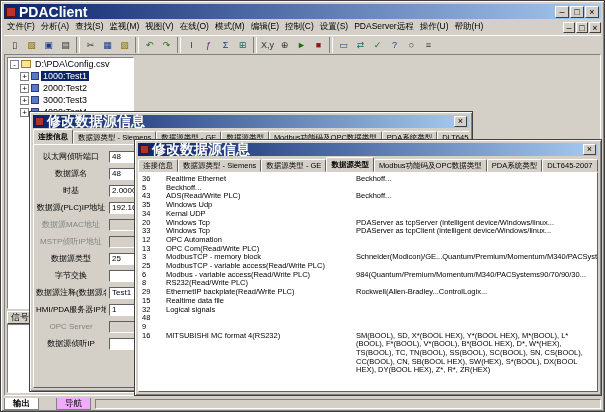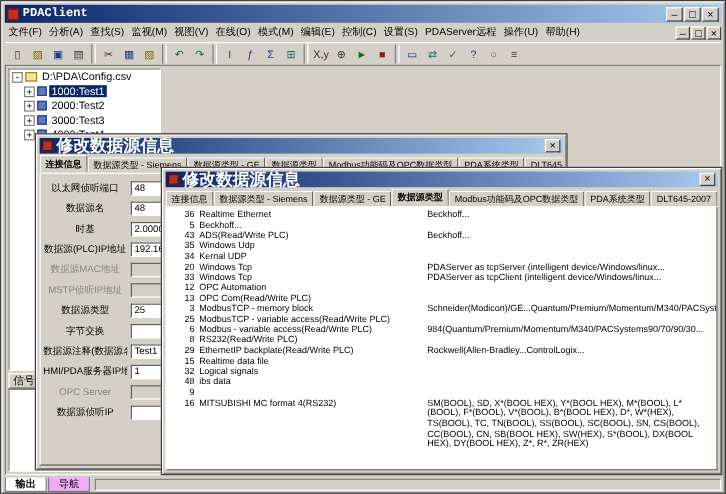--- a/index.html
+++ b/index.html
@@ -6,21 +6,21 @@
   body { margin: 0; background: #3a6ea5; font-family: "Liberation Sans", "DejaVu Sans", sans-serif; }
   .window { position: relative; width: 605px; height: 412px; background: #d4d0c8;
             border: 1px solid #404040; box-shadow: inset 1px 1px 0 #ffffff, inset -1px -1px 0 #808080;
             overflow: hidden; }
 
   
   .titlebar { position: absolute; left: 3px; top: 3px; right: 3px; height: 15px;
               background: linear-gradient(90deg, #0a246a, #a6caf0);
               display: flex; align-items: center; padding: 0 2px; }
   .app-icon { width: 10px; height: 10px; background: #c03028; border: 1px solid #601010; margin-right: 3px; flex: none; }
-  .title-text { color: #fff; font-size: 10px; font-weight: bold; flex: 1; white-space: nowrap; font-family: Liberation Mono, monospace; }
+  .title-text { color: #fff; font-size: 14px; font-weight: bold; flex: 1; white-space: nowrap; }
   .sysbtn { width: 14px; height: 12px; background: #d4d0c8; border: 1px solid;
             border-color: #fff #404040 #404040 #fff; font-size: 9px; line-height: 10px;
             text-align: center; margin-left: 1px; flex: none; }
 
   
   .menubar { position: absolute; left: 3px; top: 19px; right: 3px; height: 14px;
              display: flex; align-items: center; font-size: 8.5px; }
   .menu-items { display: flex; align-items: center; }
   .menu-item { padding: 1px 3px; white-space: nowrap; }
   .mdi-btns { margin-left: auto; display: flex; }
@@ -85,28 +85,28 @@
                 white-space: nowrap; overflow: hidden; flex: none; }
   .form-label.dim { color: #848480; }
   .form-input { width: 115px; height: 12px; font-size: 8px; border: 1px solid;
                 border-color: #606060 #fff #fff #606060; background: #fff; padding: 0 2px;
                 font-family: inherit; }
   .form-input.disabled { background: #d4d0c8; }
 
   
   .list { background: #fff; padding: 2px 3px; font-size: 7.5px; }
   .proto-row { display: flex; line-height: 8.7px; }
-  .pnum { width: 20px; text-align: right; margin-right: 4px; flex: none; }
+  .pnum { width: 20px; text-align: left; margin-right: 4px; flex: none; }
   .pname { width: 190px; flex: none; white-space: nowrap; overflow: hidden; }
   .pdesc { flex: 1; }
 
   
   .bottombar { position: absolute; left: 3px; top: 396px; right: 3px; height: 13px;
                display: flex; align-items: center; font-size: 8.5px; }
-  .btabs { display: flex; gap: 1px; height: 12px; }
+  .btabs { display: flex; gap: 17px; height: 12px; }
   .btab { padding: 0 8px; height: 12px; line-height: 11px; background: #f0abfc;
           border: 1px solid #808080; border-top: none; }
   .btab.active { background: #fff; font-weight: bold; }
   .status-fill { flex: 1; height: 10px; margin-left: 4px; border: 1px solid;
                  border-color: #808080 #fff #fff #808080; }
 </style>
 </head>
 <body>
 
 <div class="window">
@@ -455,21 +455,20 @@
         </div>
 
         <div class="proto-row">
           <span class="pnum">32</span>
           <span class="pname">Logical signals</span>
           <span class="pdesc"></span>
         </div>
 
         <div class="proto-row">
           <span class="pnum">48</span>
-          <span class="pname">ibs data</span>
           <span class="pdesc"></span>
         </div>
 
         <div class="proto-row">
           <span class="pnum">9</span>
           <span class="pdesc"></span>
         </div>
 
         <div class="proto-row">
           <span class="pnum">16</span>

